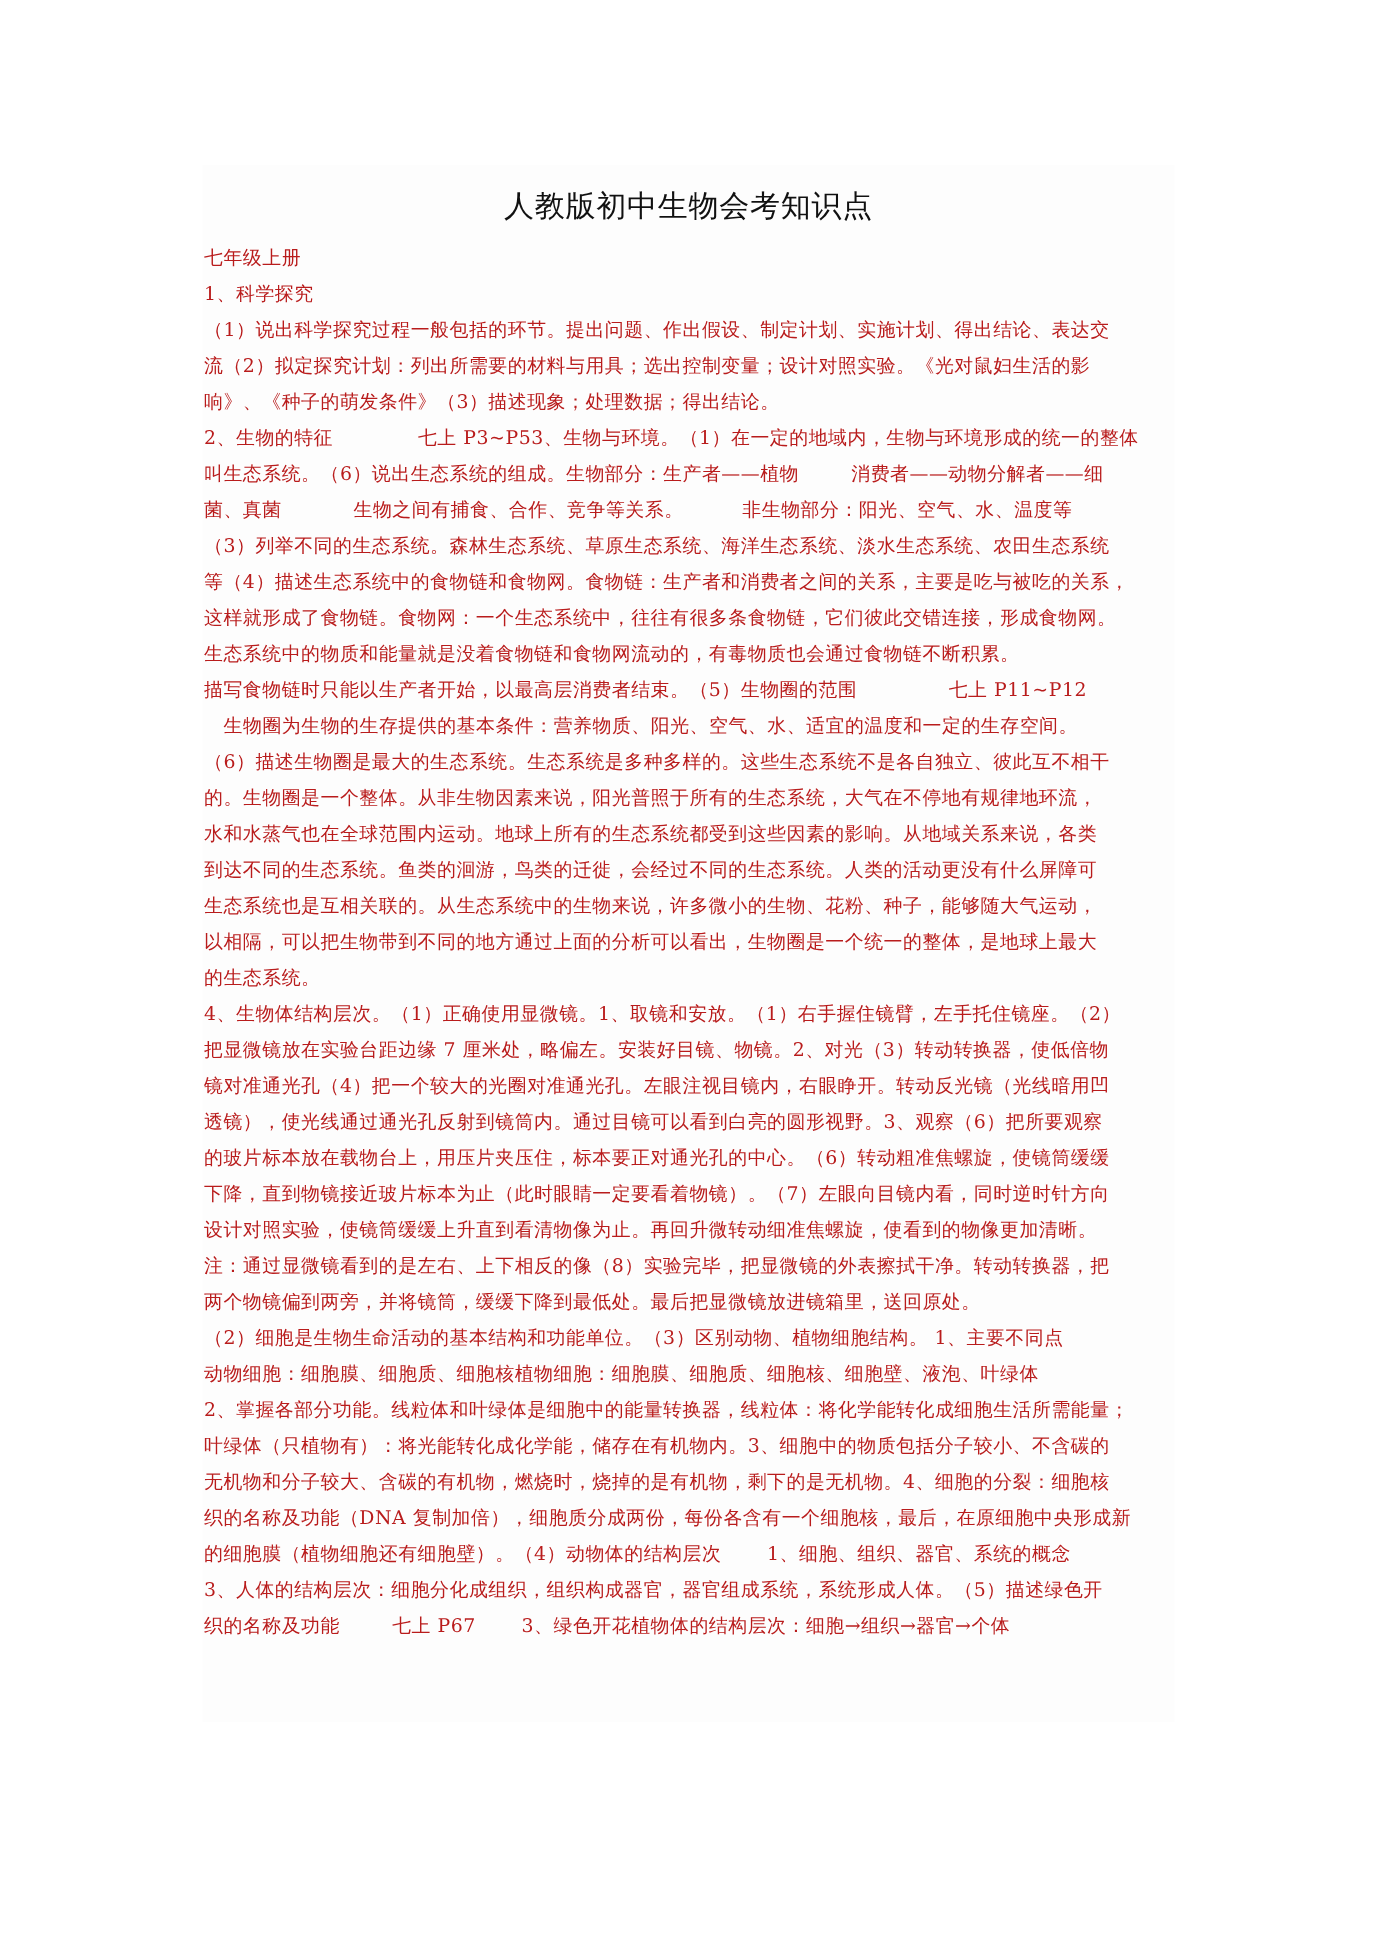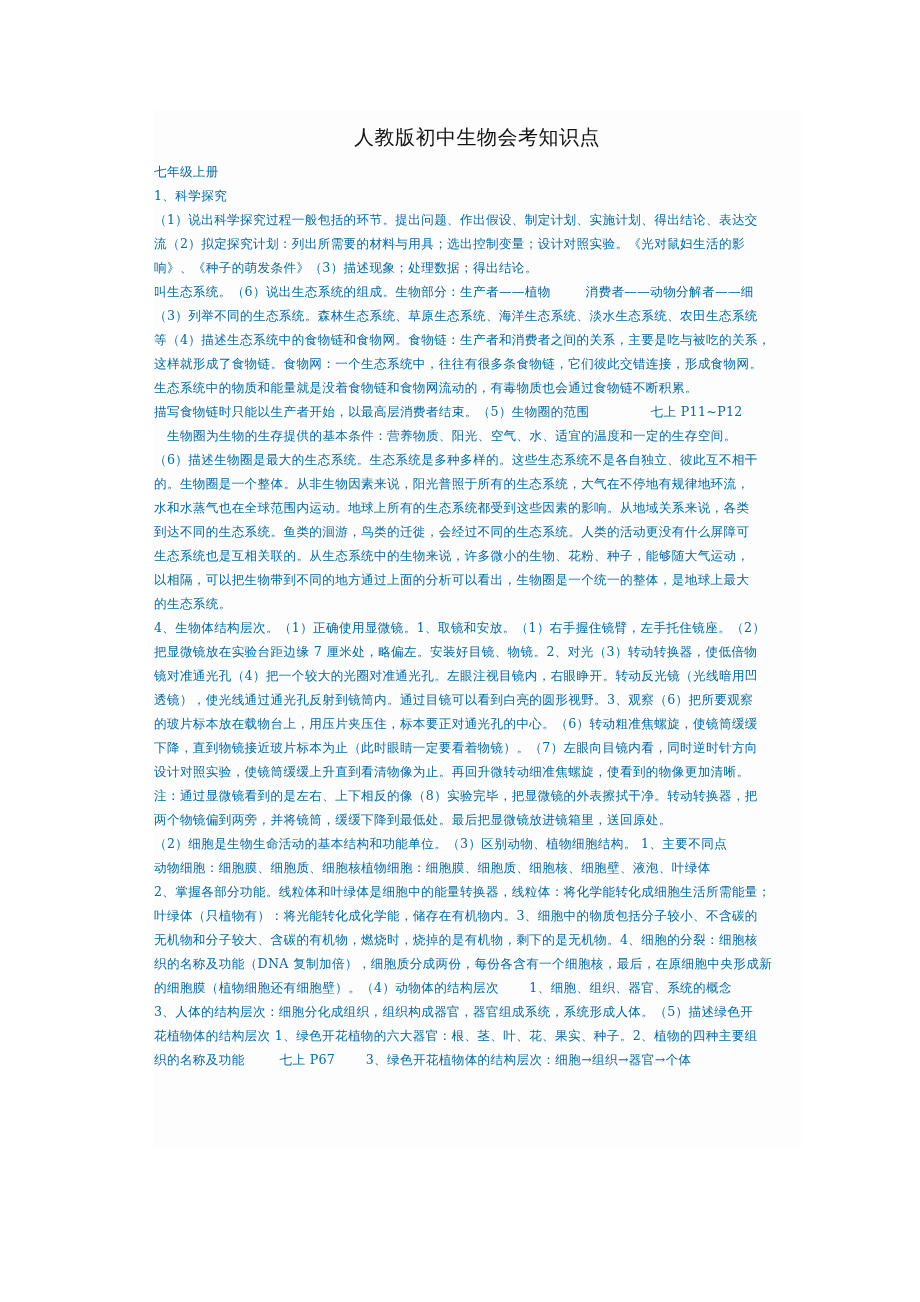--- a/index.html
+++ b/index.html
@@ -1,37 +1,39 @@
 <!DOCTYPE html>
 <html><head>
 <meta charset="utf-8">
 <style>
   html, body { margin: 0; padding: 0; background: #ffffff; }
   body { width: 920px; height: 1302px; position: relative; overflow: hidden;
          font-family: "DejaVu Serif", "Liberation Serif", serif; color: #111; }
-  .page { position: absolute; left: 153px; top: 110px; width: 648px; height: 1038px;
+  .page { position: absolute; left: 135px; top: 110px; width: 648px; height: 1038px;
           background: #fdfdfd; }
   .title { position: absolute; left: 0; width: 648px; top: 14px; text-align: center;
            font-size: 20px; line-height: 26px; color: #111; letter-spacing: 0.5px; }
   .lines { position: absolute; left: 1px; top: 50px; width: 648px; }
   .line { height: 24px; line-height: 24px; font-size: 12.6px; white-space: pre;
-          letter-spacing: 0.35px; color: #0369a1; }
+          letter-spacing: 0.35px; color: #b91c1c; }
 </style>
 </head>
 <body>
 
 <div class="page">
   <div class="title">人教版初中生物会考知识点</div>
   <div class="lines" id="lines">
       <div class="line">七年级上册</div>
       <div class="line">1、科学探究</div>
       <div class="line">（1）说出科学探究过程一般包括的环节。提出问题、作出假设、制定计划、实施计划、得出结论、表达交</div>
       <div class="line">流（2）拟定探究计划：列出所需要的材料与用具；选出控制变量；设计对照实验。《光对鼠妇生活的影</div>
       <div class="line">响》、《种子的萌发条件》（3）描述现象；处理数据；得出结论。</div>
+      <div class="line">2、生物的特征             七上 P3~P53、生物与环境。（1）在一定的地域内，生物与环境形成的统一的整体</div>
       <div class="line">叫生态系统。（6）说出生态系统的组成。生物部分：生产者——植物        消费者——动物分解者——细</div>
+      <div class="line">菌、真菌           生物之间有捕食、合作、竞争等关系。         非生物部分：阳光、空气、水、温度等</div>
       <div class="line">（3）列举不同的生态系统。森林生态系统、草原生态系统、海洋生态系统、淡水生态系统、农田生态系统</div>
       <div class="line">等（4）描述生态系统中的食物链和食物网。食物链：生产者和消费者之间的关系，主要是吃与被吃的关系，</div>
       <div class="line">这样就形成了食物链。食物网：一个生态系统中，往往有很多条食物链，它们彼此交错连接，形成食物网。</div>
       <div class="line">生态系统中的物质和能量就是没着食物链和食物网流动的，有毒物质也会通过食物链不断积累。</div>
       <div class="line">描写食物链时只能以生产者开始，以最高层消费者结束。（5）生物圈的范围              七上 P11~P12</div>
       <div class="line">   生物圈为生物的生存提供的基本条件：营养物质、阳光、空气、水、适宜的温度和一定的生存空间。</div>
       <div class="line">（6）描述生物圈是最大的生态系统。生态系统是多种多样的。这些生态系统不是各自独立、彼此互不相干</div>
       <div class="line">的。生物圈是一个整体。从非生物因素来说，阳光普照于所有的生态系统，大气在不停地有规律地环流，</div>
       <div class="line">水和水蒸气也在全球范围内运动。地球上所有的生态系统都受到这些因素的影响。从地域关系来说，各类</div>
       <div class="line">到达不同的生态系统。鱼类的洄游，鸟类的迁徙，会经过不同的生态系统。人类的活动更没有什么屏障可</div>
@@ -48,16 +50,15 @@
       <div class="line">注：通过显微镜看到的是左右、上下相反的像（8）实验完毕，把显微镜的外表擦拭干净。转动转换器，把</div>
       <div class="line">两个物镜偏到两旁，并将镜筒，缓缓下降到最低处。最后把显微镜放进镜箱里，送回原处。</div>
       <div class="line">（2）细胞是生物生命活动的基本结构和功能单位。（3）区别动物、植物细胞结构。 1、主要不同点</div>
       <div class="line">动物细胞：细胞膜、细胞质、细胞核植物细胞：细胞膜、细胞质、细胞核、细胞壁、液泡、叶绿体</div>
       <div class="line">2、掌握各部分功能。线粒体和叶绿体是细胞中的能量转换器，线粒体：将化学能转化成细胞生活所需能量；</div>
       <div class="line">叶绿体（只植物有）：将光能转化成化学能，储存在有机物内。3、细胞中的物质包括分子较小、不含碳的</div>
       <div class="line">无机物和分子较大、含碳的有机物，燃烧时，烧掉的是有机物，剩下的是无机物。4、细胞的分裂：细胞核</div>
       <div class="line">织的名称及功能（DNA 复制加倍），细胞质分成两份，每份各含有一个细胞核，最后，在原细胞中央形成新</div>
       <div class="line">的细胞膜（植物细胞还有细胞壁）。（4）动物体的结构层次       1、细胞、组织、器官、系统的概念</div>
       <div class="line">3、人体的结构层次：细胞分化成组织，组织构成器官，器官组成系统，系统形成人体。（5）描述绿色开</div>
-      <div class="line">花植物体的结构层次 1、绿色开花植物的六大器官：根、茎、叶、花、果实、种子。2、植物的四种主要组</div>
       <div class="line">织的名称及功能        七上 P67       3、绿色开花植物体的结构层次：细胞→组织→器官→个体</div>
     </div>
 </div>
 
 </body></html>

